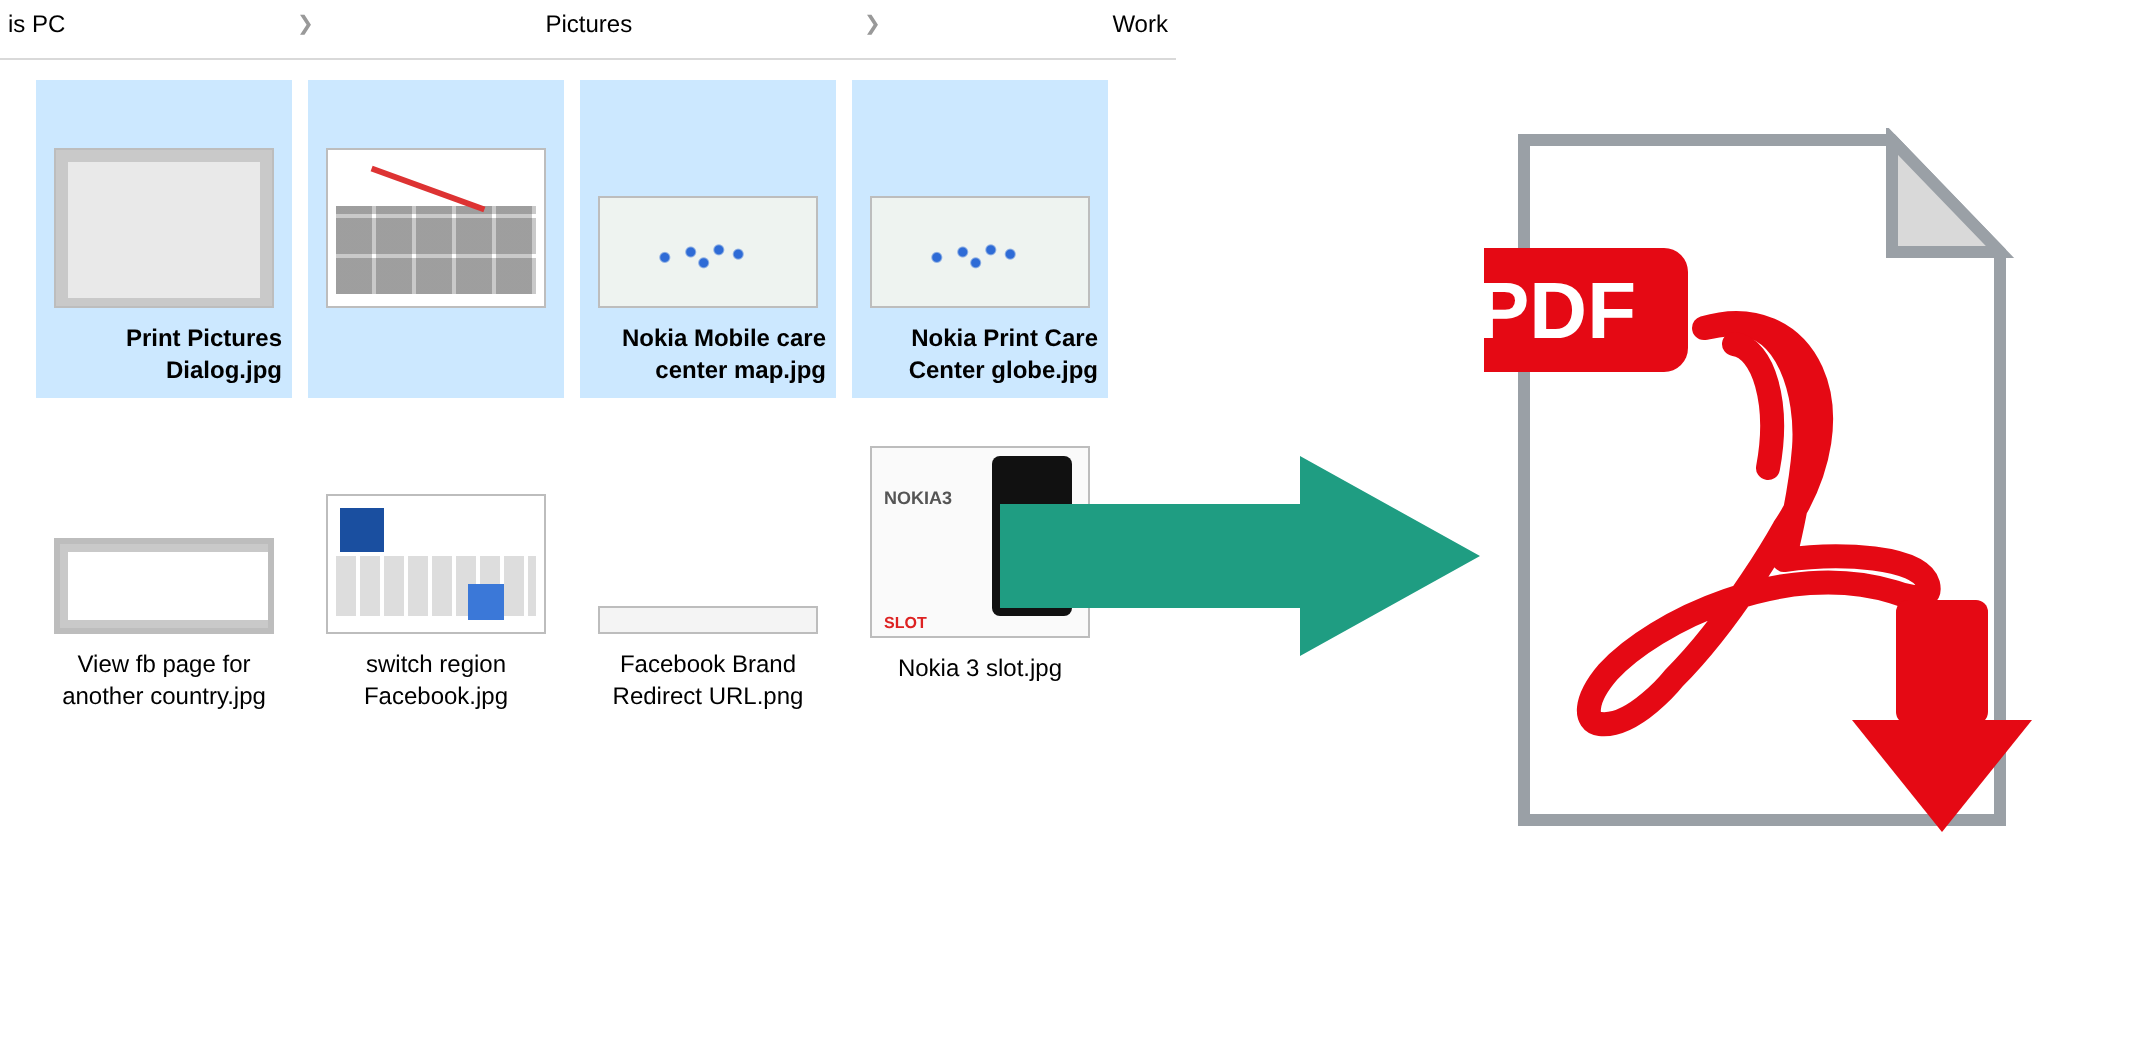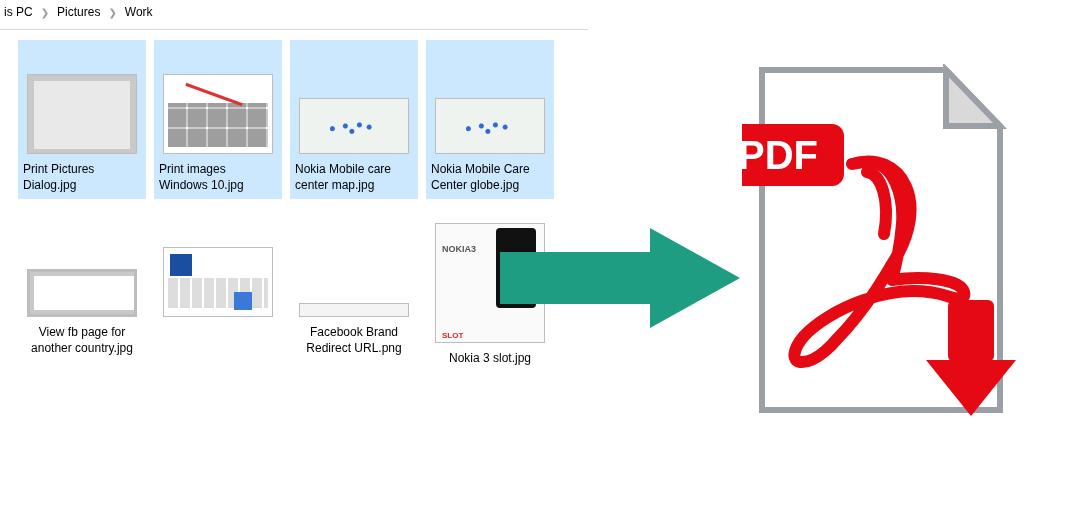--- a/index.html
+++ b/index.html
@@ -14,20 +14,21 @@
     overflow: hidden;
     position: relative;
   }
   .breadcrumb {
     display: flex;
     align-items: center;
     gap: 8px;
     padding: 5px 4px 10px 4px;
     border-bottom: 1px solid #d9d9d9;
     width: 580px;
+    justify-content: space-between;
   }
   .breadcrumb span { color: #000; }
   .breadcrumb .chev { color: #999; font-size: 10px; }
   .file-area {
     position: relative;
     width: 580px;
     padding: 10px 0 0 18px;
     display: flex;
     flex-wrap: wrap;
     gap: 10px 8px;
@@ -55,21 +56,22 @@
     justify-content: center;
     overflow: hidden;
   }
   .file .label {
     width: 118px;
     text-align: center;
     line-height: 1.3;
     word-wrap: break-word;
   }
   .file.selected .label {
-    text-align: left;
+    text-align: right;
+    font-weight: bold;
   }
 
   
   .thumb-dialog {
     background:
       linear-gradient(#e9e9e9,#e9e9e9) 6px 6px/96px 68px no-repeat,
       linear-gradient(#fff,#fff) 12px 14px/70px 50px no-repeat,
       linear-gradient(#3b78d8,#3b78d8) 90px 18px/12px 10px no-repeat,
       linear-gradient(#274e86,#274e86) 90px 30px/12px 10px no-repeat,
       linear-gradient(#3b78d8,#3b78d8) 90px 60px/12px 8px no-repeat,
@@ -125,21 +127,21 @@
       repeating-linear-gradient(90deg,#ddd 0 10px,#fff 10px 12px) 4px 30px/100px 30px no-repeat,
       #ffffff;
   }
   .thumb-url{
     height:14px;
     margin-top:90px;
     background:#f4f4f4;
     border:1px solid #bdbdbd;
   }
   .thumb-nokia3{
-    height:120px;
+    height:96px;
     margin-top:10px;
     background:
       linear-gradient(#fafafa,#fafafa);
     position:relative;
     text-align:right;
   }
   .thumb-nokia3::before{
     content:"";
     position:absolute;
     right:8px; top:4px; width:40px; height:80px;
@@ -188,40 +190,40 @@
 
 <div class="file-area">
 
   <div class="file selected">
     <div class="thumb thumb-dialog"></div>
     <div class="label">Print Pictures Dialog.jpg</div>
   </div>
 
   <div class="file selected">
     <div class="thumb thumb-printimg"></div>
-    <div class="label">Print images Windows 10.jpg</div>
   </div>
 
   <div class="file selected">
     <div class="thumb thumb-map1"></div>
     <div class="label">Nokia Mobile care center map.jpg</div>
   </div>
 
   <div class="file selected">
     <div class="thumb thumb-map2"></div>
-    <div class="label">Nokia Mobile Care Center globe.jpg</div>
+    <div class="label">Nokia Print Care Center globe.jpg</div>
   </div>
 
   <div class="file">
     <div class="thumb thumb-fbview"></div>
     <div class="label">View fb page for another country.jpg</div>
   </div>
 
   <div class="file">
     <div class="thumb thumb-switch"></div>
+    <div class="label">switch region Facebook.jpg</div>
   </div>
 
   <div class="file">
     <div class="thumb thumb-url"></div>
     <div class="label">Facebook Brand Redirect URL.png</div>
   </div>
 
   <div class="file">
     <div class="thumb thumb-nokia3">
         <span class="brand">NOKIA3</span>

